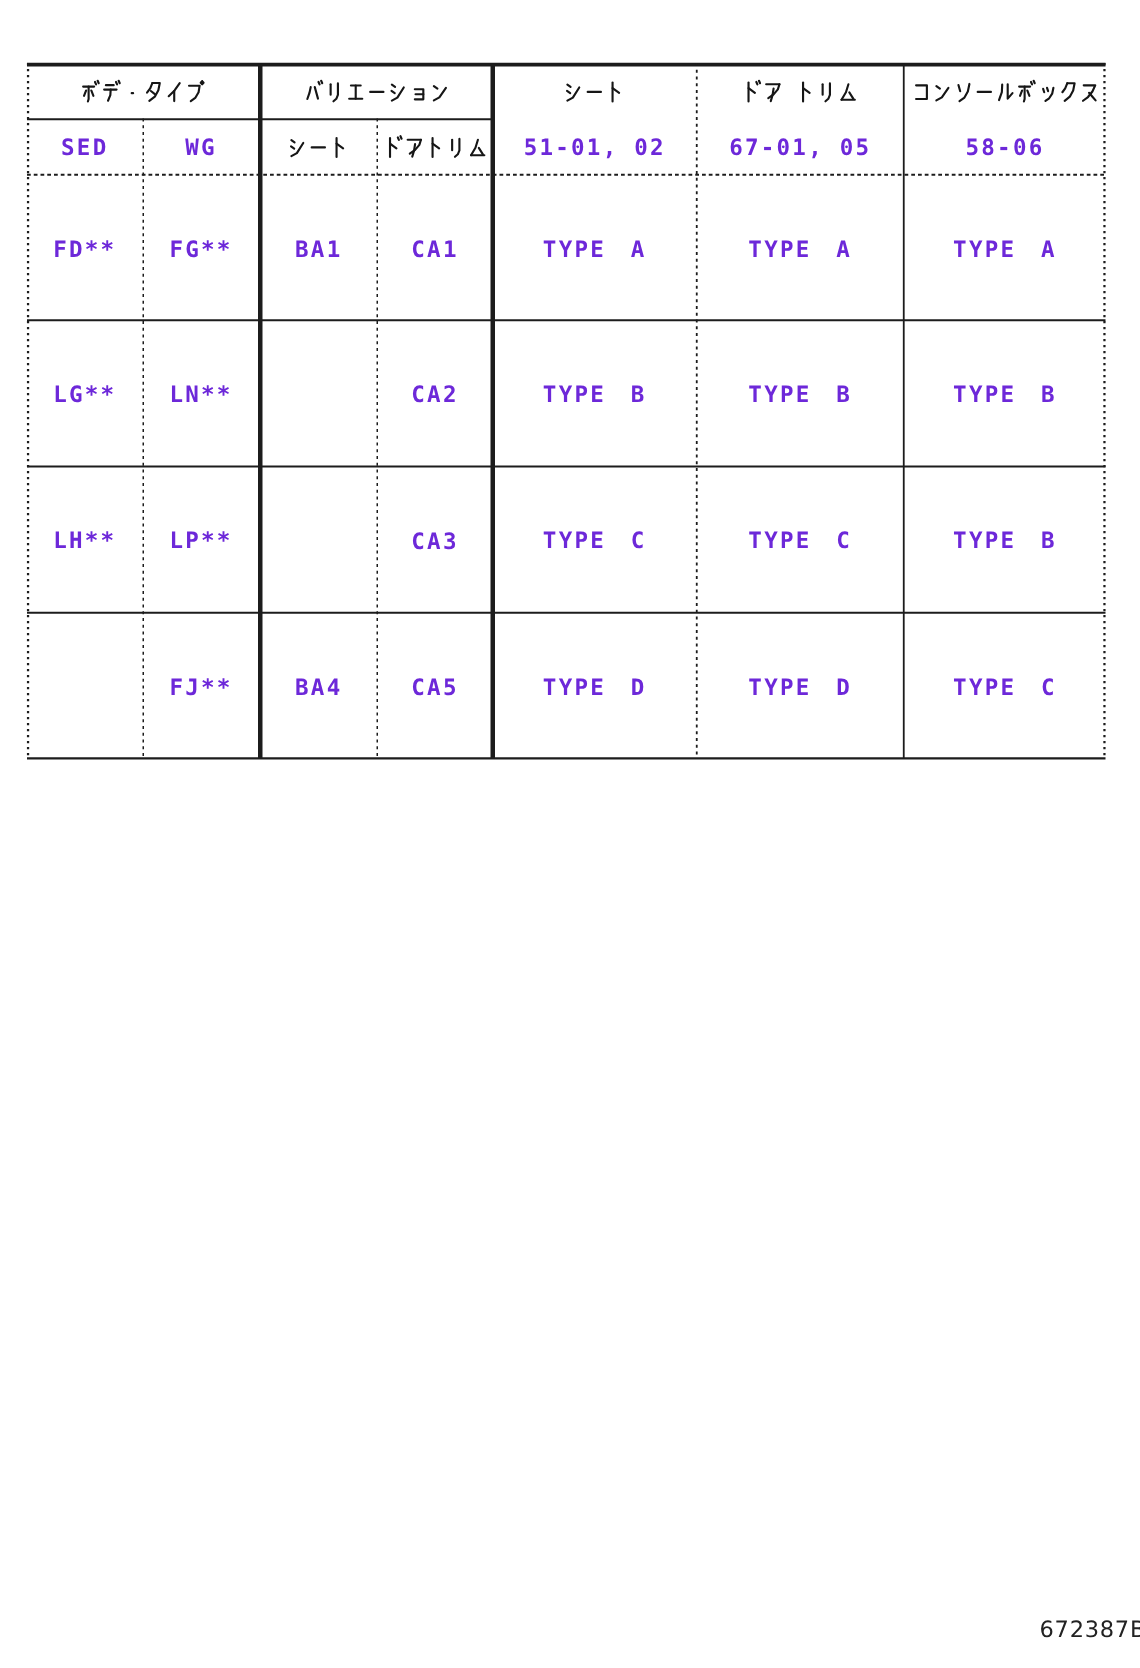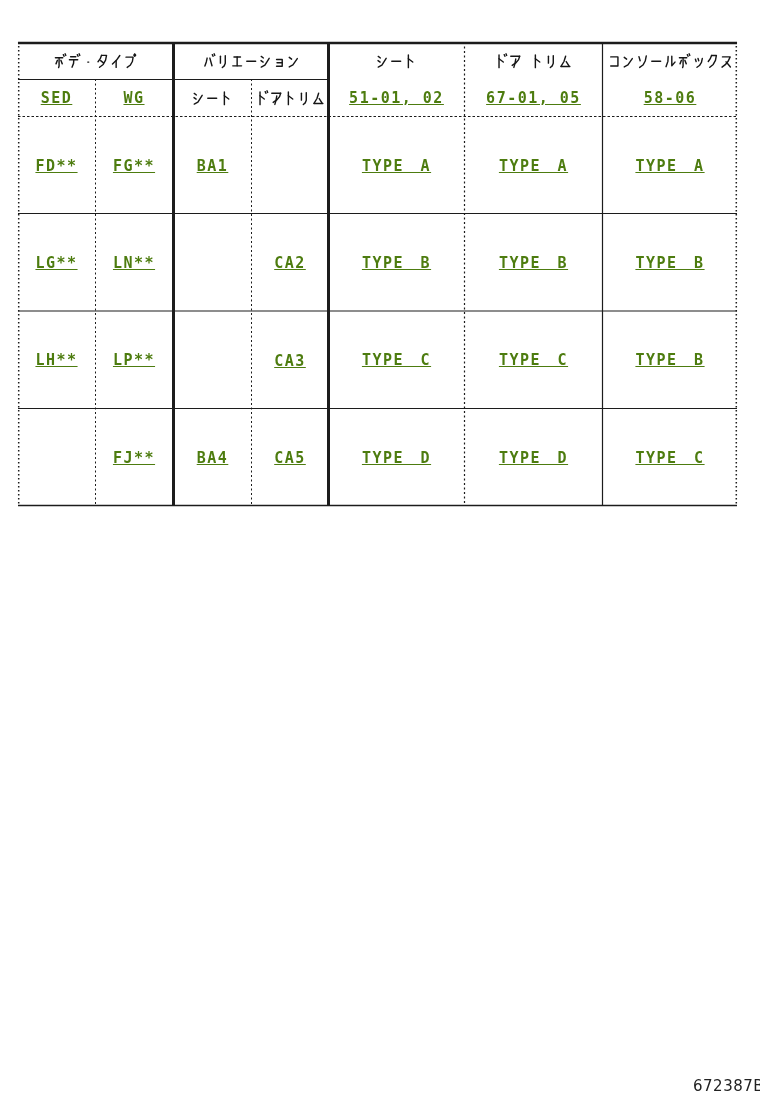--- a/index.html
+++ b/index.html
@@ -1,20 +1,20 @@
 <!DOCTYPE html>
 <html><head>
 <meta charset="utf-8">
 <style>
   html,body{margin:0;padding:0;background:#fff;}
   #page{position:relative;width:760px;height:1112px;background:#ffffff;overflow:hidden;}
   .grid{position:absolute;left:0;top:0;}
   .grid line{stroke:#1c1c1c;fill:none;}
   .cell{position:absolute;display:flex;align-items:center;justify-content:center;}
-  .txt{font:700 15px "DejaVu Sans Mono","Liberation Mono",monospace;letter-spacing:1.5px;color:#4d7c0f;white-space:pre;text-decoration:underline;}
+  .txt{font:700 15px "DejaVu Sans Mono","Liberation Mono",monospace;letter-spacing:1.5px;color:#6d28d9;white-space:pre;}
   .type{word-spacing:6px;}
   .kana{display:flex;align-items:center;justify-content:center;gap:1px;}
   svg.kg{width:13px;height:17px;flex:0 0 auto;}
   svg.kg polyline{stroke:#161616;stroke-width:1.2;fill:none;stroke-linecap:round;stroke-linejoin:round;}
   .ksp{width:7px;height:1px;flex:0 0 auto;}
   .code{position:absolute;left:693px;top:1077px;font:400 15px "DejaVu Sans","Liberation Sans",sans-serif;color:#222;letter-spacing:0.5px;}
 </style>
 </head>
 <body>
 
@@ -233,20 +233,21 @@
       <svg viewBox="0 0 11 14" class="kg">
         <polyline points="2.1,3.1 8.6,3.1 7,6.6 4.5,9.7 1.7,11.8"></polyline>
         <polyline points="5.1,7.3 6.9,9.4 8.8,11.6"></polyline>
       </svg>
     </div>
   <div class="cell txt" style="left:603px;top:81px;width:134px;height:34px">58-06</div>
 
   <div class="cell txt" style="left:95px;top:117px;width:78px;height:97px">FG**</div>
   <div class="cell txt" style="left:18px;top:117px;width:77px;height:97px">FD**</div>
   <div class="cell txt" style="left:174px;top:117px;width:77px;height:97px">BA1</div>
+  <div class="cell txt" style="left:252px;top:117px;width:76px;height:97px">CA1</div>
   <div class="cell txt type" style="left:329px;top:117px;width:135px;height:97px">TYPE A</div>
   <div class="cell txt type" style="left:465px;top:117px;width:137px;height:97px">TYPE A</div>
   <div class="cell txt type" style="left:603px;top:117px;width:134px;height:97px">TYPE A</div>
 
   <div class="cell txt" style="left:18px;top:214px;width:77px;height:97px">LG**</div>
   <div class="cell txt" style="left:95px;top:214px;width:78px;height:97px">LN**</div>
   <div class="cell txt" style="left:252px;top:214px;width:76px;height:97px">CA2</div>
   <div class="cell txt type" style="left:329px;top:214px;width:135px;height:97px">TYPE B</div>
   <div class="cell txt type" style="left:465px;top:214px;width:137px;height:97px">TYPE B</div>
   <div class="cell txt type" style="left:603px;top:214px;width:134px;height:97px">TYPE B</div>

